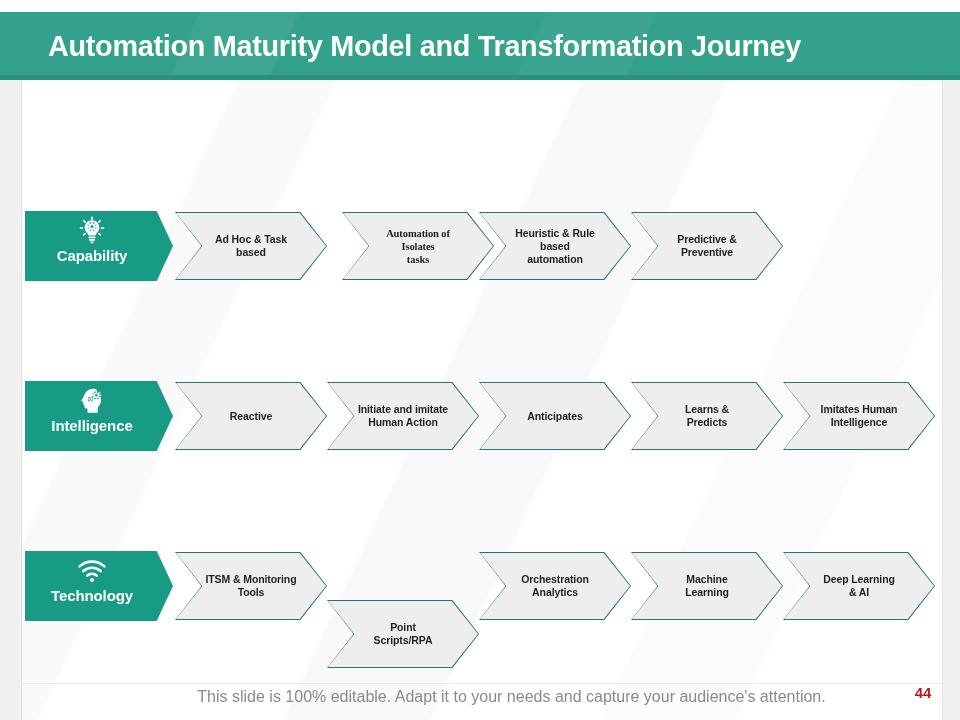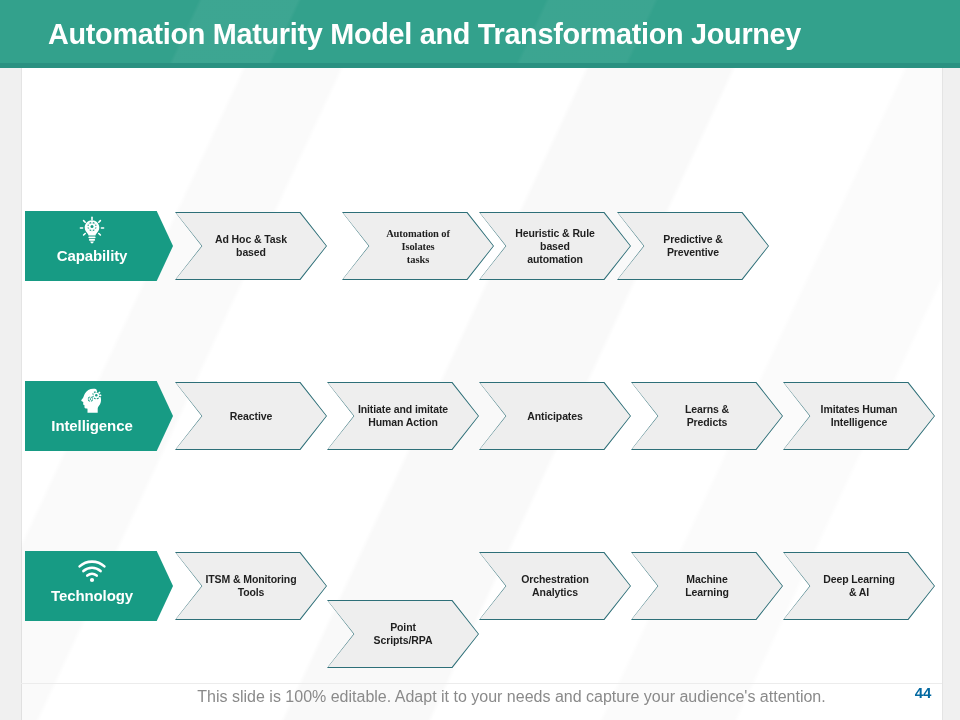--- a/index.html
+++ b/index.html
@@ -39,21 +39,21 @@
         rgba(0,0,0,0) 72%,
         rgba(0,0,0,.016) 72.4%,
         rgba(0,0,0,.016) 83%,
         rgba(0,0,0,0) 83.4%,
         rgba(0,0,0,0) 100%);
     pointer-events:none;
   }
 
   
   .header{
-    position:absolute;left:0;top:0;width:960px;height:68px;
+    position:absolute;left:0;top:12px;width:960px;height:68px;
     background:#33a18c;
     overflow:hidden;
   }
   .header .hshine{
     position:absolute;inset:0;
     background:linear-gradient(115deg,
        rgba(255,255,255,0) 0%,rgba(255,255,255,0) 20%,
        rgba(255,255,255,.05) 20.4%,rgba(255,255,255,.05) 30%,
        rgba(255,255,255,0) 30.4%,rgba(255,255,255,0) 55%,
        rgba(255,255,255,.045) 55.4%,rgba(255,255,255,.045) 66%,
@@ -137,21 +137,21 @@
   .footer-note{
     position:absolute;left:21px;top:688px;width:921px;
     text-align:center;
     font-size:16px;color:#8a8a8a;
     white-space:nowrap;
     padding-left:30px;
   }
   .page-num{
     position:absolute;left:905px;top:684px;width:36px;
     text-align:center;
-    font-size:15px;font-weight:700;color:#0369a1;
+    font-size:15px;font-weight:700;color:#b91c1c;
   }
   .footline{
     position:absolute;left:21px;top:683px;width:921px;height:1px;
     background:#ececec;
   }
 </style>
 </head>
 <body>
 
 <div id="slide">
@@ -218,21 +218,21 @@
           <div class="inner"></div>
           <div class="lbl">Automation of Isolates
 tasks</div>
         </div>
         <div class="chev" style="left: 479px; width: 152px;">
           <div class="outline"></div>
           <div class="inner"></div>
           <div class="lbl">Heuristic &amp; Rule based
 automation</div>
         </div>
-        <div class="chev" style="left: 617px; width: 152px;">
+        <div class="chev" style="left: 631px; width: 152px;">
           <div class="outline"></div>
           <div class="inner"></div>
           <div class="lbl">Predictive &amp;
 Preventive</div>
         </div>
       </div>
       <div class="row r1">
         <div class="cat">
           <div class="shape"></div>
           <div class="ico">

